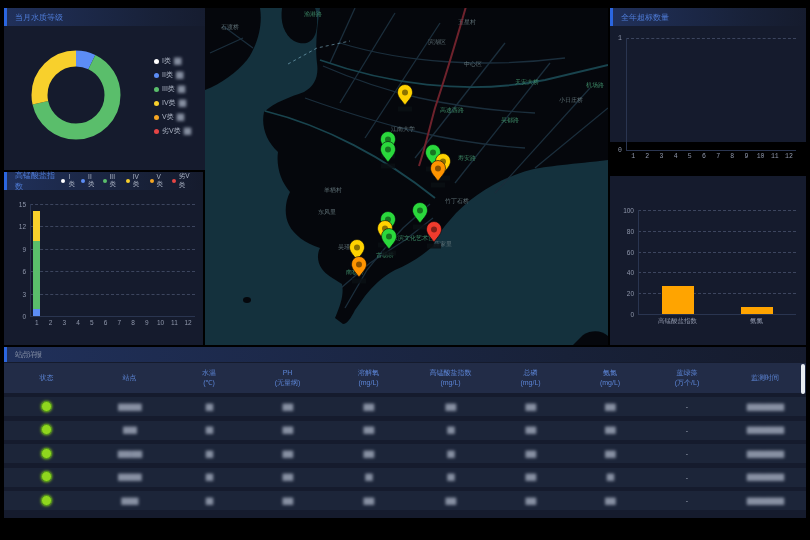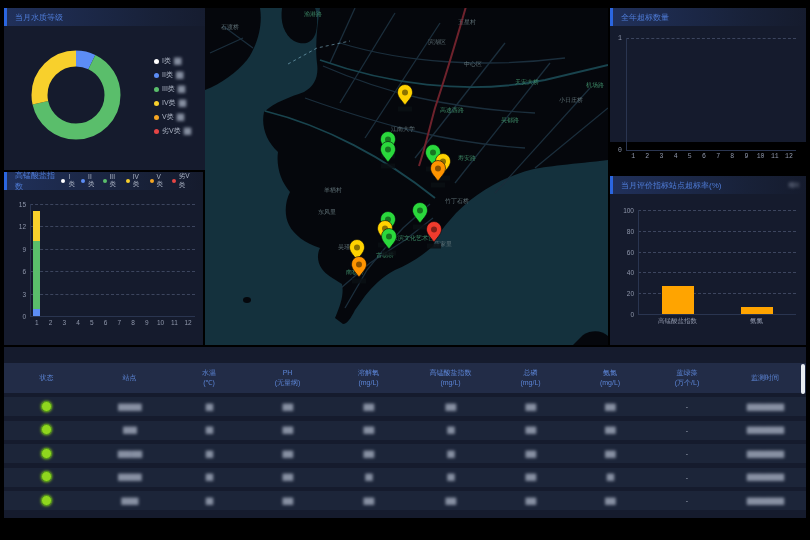--- a/index.html
+++ b/index.html
@@ -295,24 +295,20 @@
         <span>8</span>
         <span>9</span>
         <span>10</span>
         <span>11</span>
         <span>12</span>
       </div>
     </div>
 </div>
 
 <div class="panel" style="left:610px;top:176px;width:196px;height:169px;">
-  <div class="ptitle">
-    <span>当月评价指标站点超标率(%)</span>
-    <span class="corner-link redact small">规则</span>
-  </div>
   <div id="rate-plot" class="plot" style="left:28px;top:34px;width:158px;height:104px;">
       <div class="gridline solid" style="top: 104px;"></div>
       <div class="ylab" style="left: -24px; top: 104px;">0</div>
       <div class="gridline" style="top: 83.2px;"></div>
       <div class="ylab" style="left: -24px; top: 83.2px;">20</div>
       <div class="gridline" style="top: 62.4px;"></div>
       <div class="ylab" style="left: -24px; top: 62.4px;">40</div>
       <div class="gridline" style="top: 41.6px;"></div>
       <div class="ylab" style="left: -24px; top: 41.6px;">60</div>
       <div class="gridline" style="top: 20.8px;"></div>
@@ -323,20 +319,23 @@
       <div class="xlabs" style="left: 0px; right: 0px; top: 107px;">
         <span>高锰酸盐指数</span>
         <span>氨氮</span>
       </div>
       <div class="bar" style="left: 23.5px; width: 32px; height: 28.08px; top: 75.92px; background: rgb(255, 164, 0);"></div>
       <div class="bar" style="left: 102.5px; width: 32px; height: 7.28px; top: 96.72px; background: rgb(255, 164, 0);"></div>
     </div>
 </div>
 
 <div class="panel" style="left:4px;top:347px;width:802px;height:171px;">
+  <div class="ptitle" style="height:15px;">
+    <span class="redact" style="font-size:7.5px;filter:blur(0.7px);">站点详报</span>
+  </div>
   <div id="t-head" class="t-head" style="top: 16px; height: 30px; grid-template-columns: 85px 81px 78px 79px 83px 81px 79px 80px 74px 82px;">
       <div>
         <div>状态</div>
       </div>
       <div>
         <div>站点</div>
       </div>
       <div>
         <div>水温</div>
         <div>(℃)</div>

